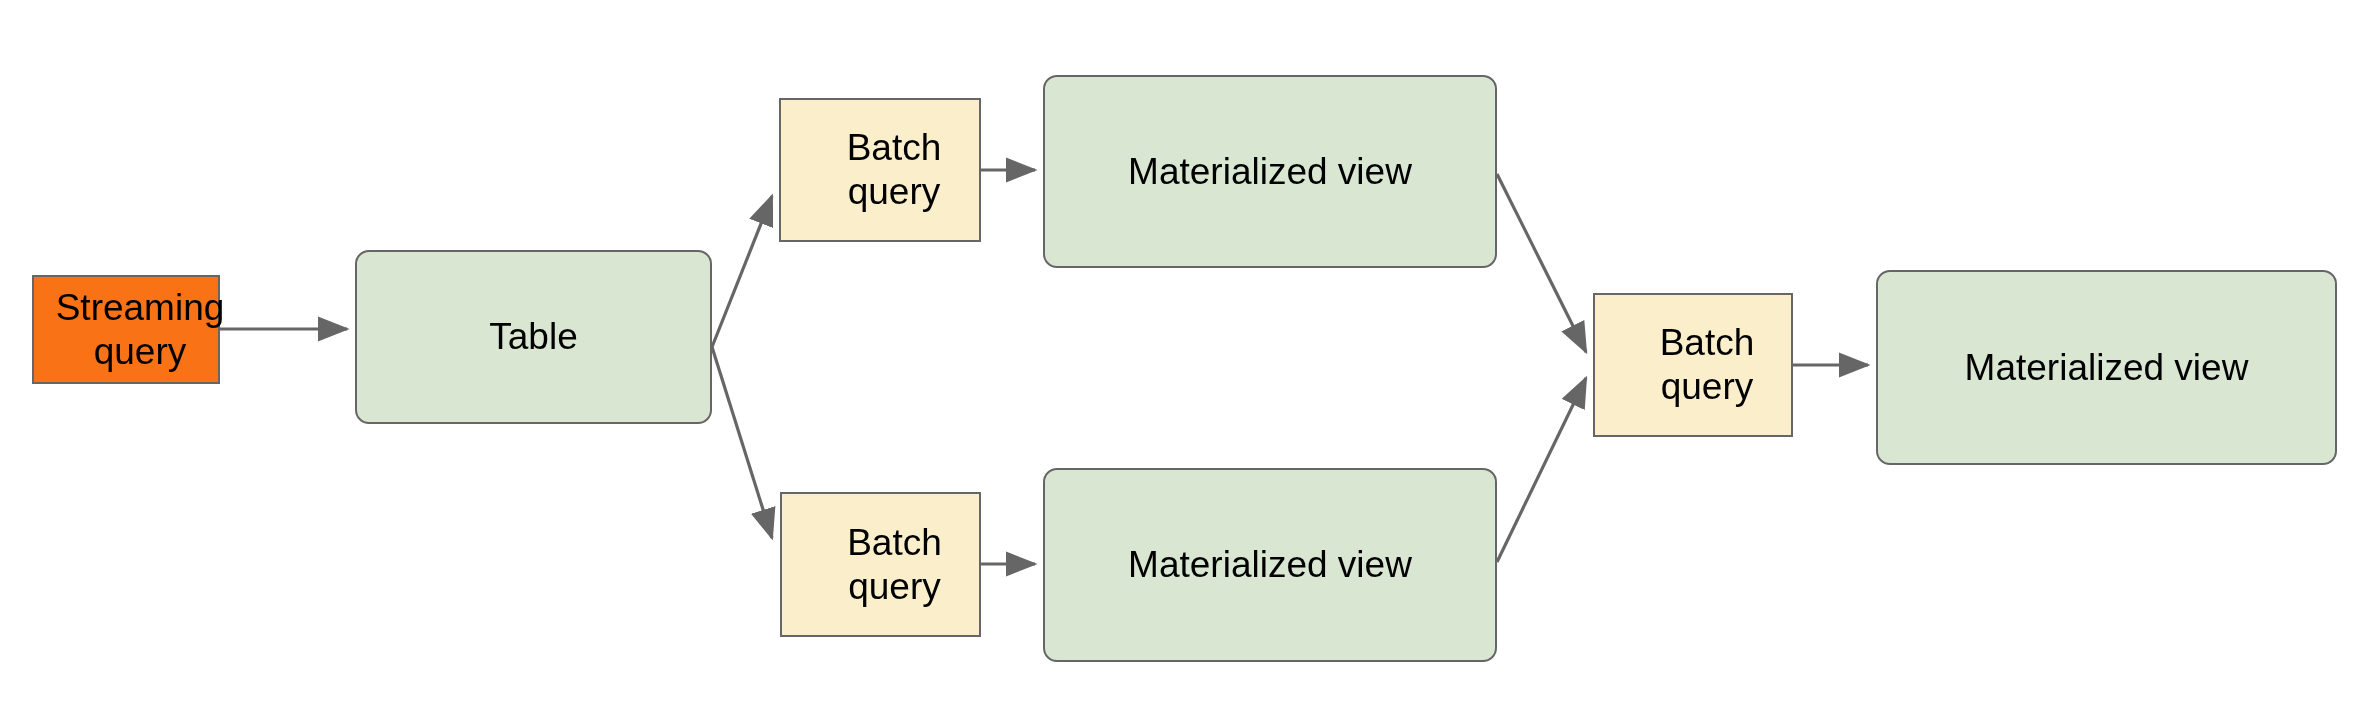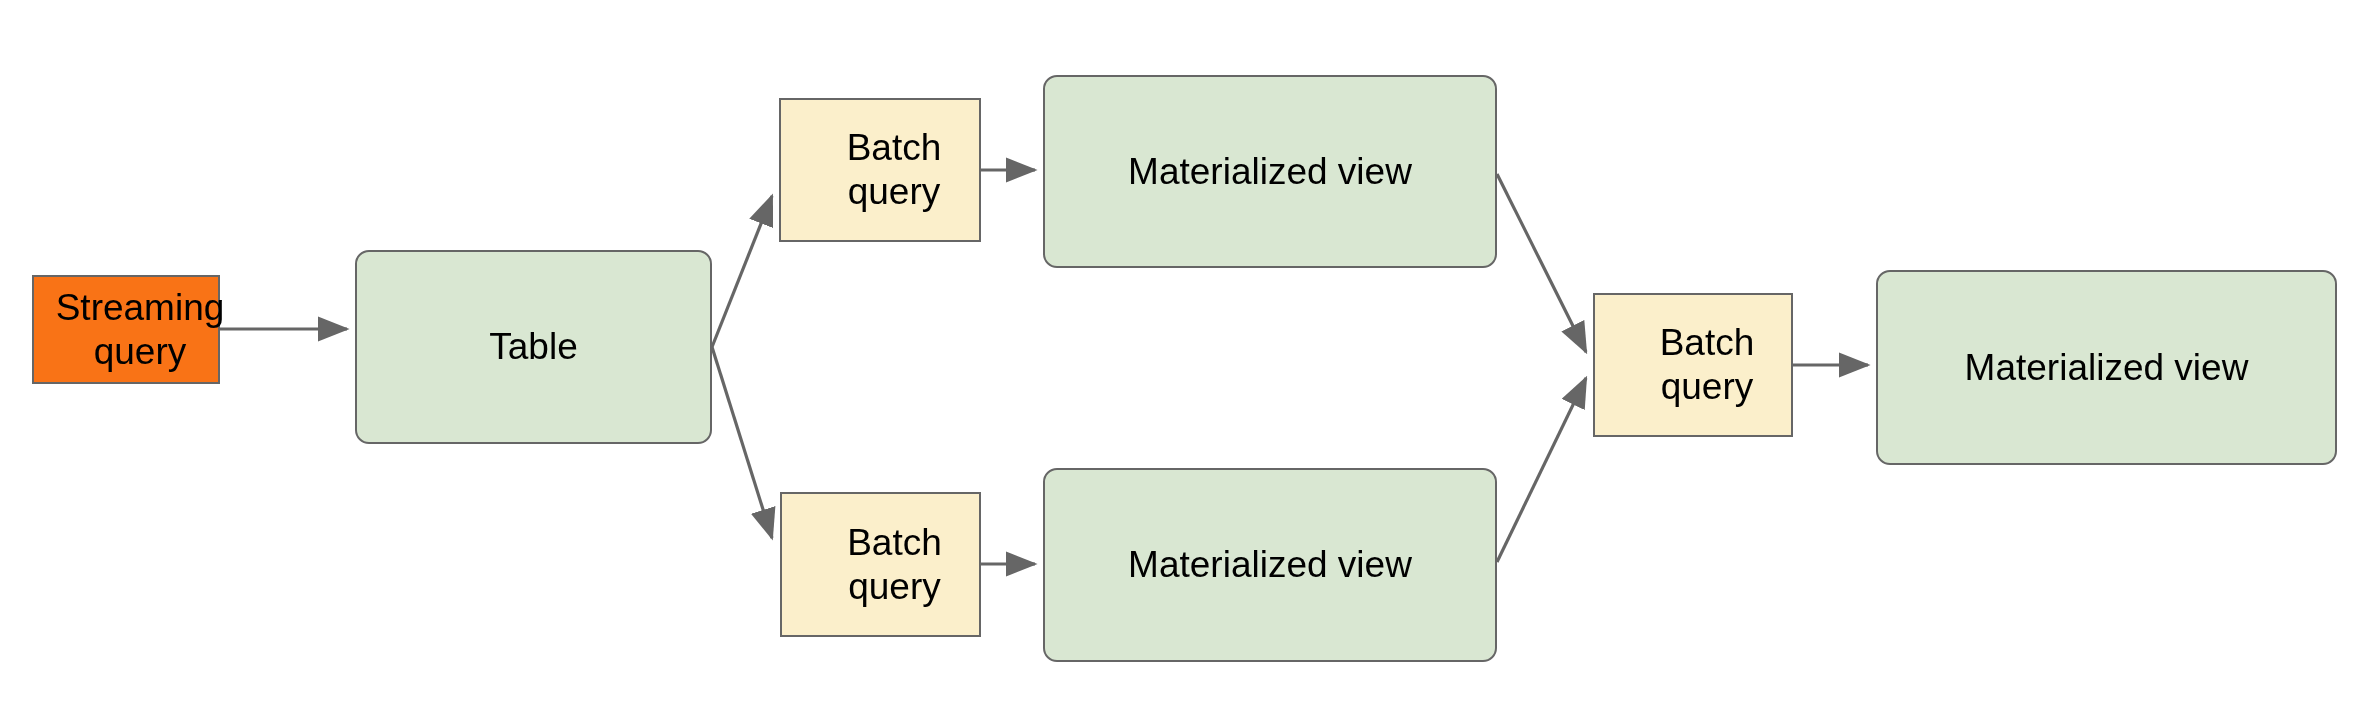--- a/index.html
+++ b/index.html
@@ -74,21 +74,21 @@
         <path d="M 981 564 L 1035 564"></path>
         <path d="M 1497 174 L 1586 352"></path>
         <path d="M 1497 562 L 1586 378"></path>
         <path d="M 1793 365 L 1868 365"></path>
       </g>
   </svg>
 
   <div id="node-layer">
       <div class="node proc" style="left: 32px; top: 275px; width: 188px; height: 109px; background: #f97316; border-color: rgb(102, 102, 102); color: rgb(0, 0, 0); border-radius: 0px;"><span class="node-label">Streaming
 query</span></div>
-      <div class="node store" style="left: 355px; top: 250px; width: 357px; height: 194px; background: rgb(217, 231, 210); border-color: rgb(102, 102, 102); color: rgb(0, 0, 0);"><span class="node-label">Table</span></div>
+      <div class="node store" style="left: 355px; top: 250px; width: 357px; height: 174px; background: rgb(217, 231, 210); border-color: rgb(102, 102, 102); color: rgb(0, 0, 0);"><span class="node-label">Table</span></div>
       <div class="node proc" style="left: 779px; top: 98px; width: 202px; height: 144px; background: rgb(251, 239, 203); border-color: rgb(102, 102, 102); color: rgb(0, 0, 0); border-radius: 0px;"><span class="node-label">Batch
 query</span></div>
       <div class="node store" style="left: 1043px; top: 75px; width: 454px; height: 193px; background: rgb(217, 231, 210); border-color: rgb(102, 102, 102); color: rgb(0, 0, 0);"><span class="node-label">Materialized view</span></div>
       <div class="node proc" style="left: 780px; top: 492px; width: 201px; height: 145px; background: rgb(251, 239, 203); border-color: rgb(102, 102, 102); color: rgb(0, 0, 0); border-radius: 0px;"><span class="node-label">Batch
 query</span></div>
       <div class="node store" style="left: 1043px; top: 468px; width: 454px; height: 194px; background: rgb(217, 231, 210); border-color: rgb(102, 102, 102); color: rgb(0, 0, 0);"><span class="node-label">Materialized view</span></div>
       <div class="node proc" style="left: 1593px; top: 293px; width: 200px; height: 144px; background: rgb(251, 239, 203); border-color: rgb(102, 102, 102); color: rgb(0, 0, 0); border-radius: 0px;"><span class="node-label">Batch
 query</span></div>
       <div class="node store" style="left: 1876px; top: 270px; width: 461px; height: 195px; background: rgb(217, 231, 210); border-color: rgb(102, 102, 102); color: rgb(0, 0, 0);"><span class="node-label">Materialized view</span></div>
     </div>

